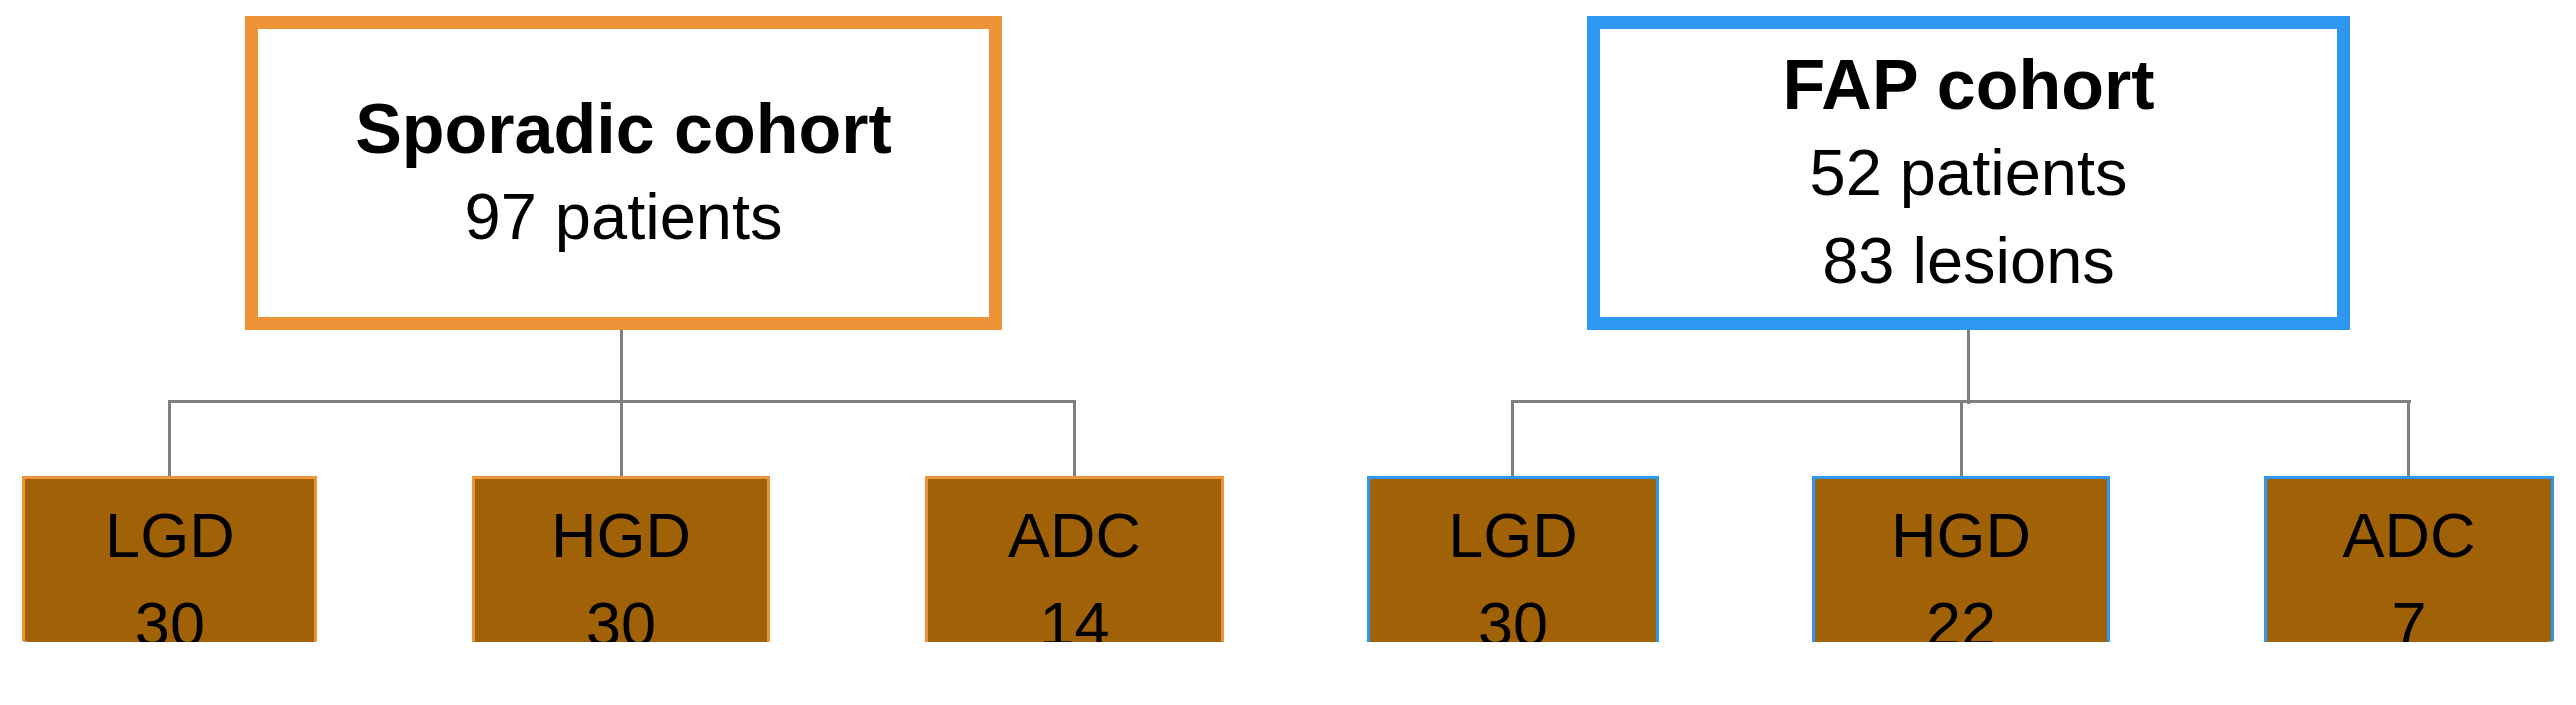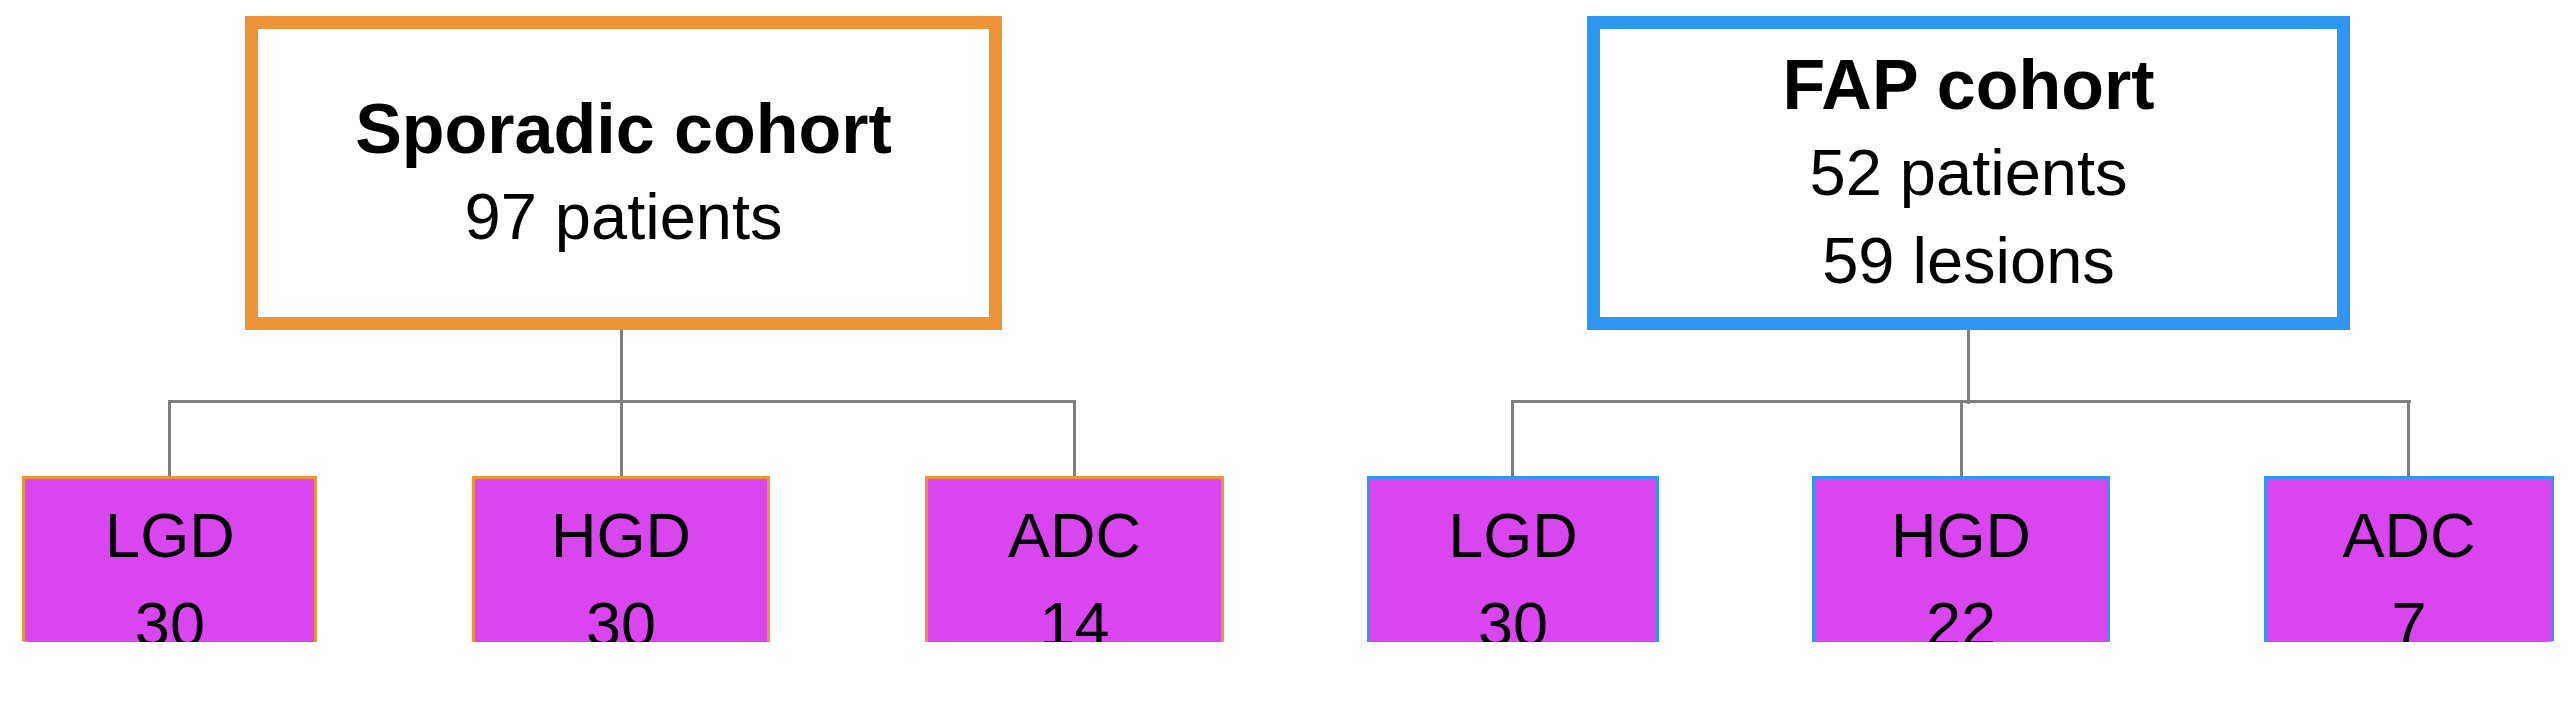--- a/index.html
+++ b/index.html
@@ -40,21 +40,21 @@
   }
   .parent .pline {
     font-size: 65px;
     line-height: 88px;
     white-space: nowrap;
   }
   .child {
     position: absolute;
     top: 476px;
     height: 207px;
-    background: #d946ef;
+    background: #a16207;
     border: 3.3px solid #000;
     display: flex;
     flex-direction: column;
     justify-content: center;
     align-items: center;
     text-align: center;
     color: #000000;
   }
   .child .clabel, .child .ccount {
     font-size: 63px;
@@ -115,21 +115,21 @@
     <div class="ccount">30</div>
   </div>
   <div class="child l-c3" style="border-color: rgb(237, 148, 56);">
     <div class="clabel">ADC</div>
     <div class="ccount">14</div>
   </div>
 
   <div class="parent rp" style="border-color: rgb(45, 151, 242);">
     <div class="ptitle">FAP cohort</div>
     <div class="pline">52 patients</div>
-    <div class="pline">59 lesions</div>
+    <div class="pline">83 lesions</div>
   </div>
 
   <div class="line stem r-stem" style="background: rgb(127, 127, 127);"></div>
   <div class="line hbar r-hbar" style="background: rgb(127, 127, 127);"></div>
   <div class="line drop r-drop1" style="background: rgb(127, 127, 127);"></div>
   <div class="line drop r-drop2" style="background: rgb(127, 127, 127);"></div>
   <div class="line drop r-drop3" style="background: rgb(127, 127, 127);"></div>
 
   <div class="child r-c1" style="border-color: rgb(45, 151, 242);">
     <div class="clabel">LGD</div>

